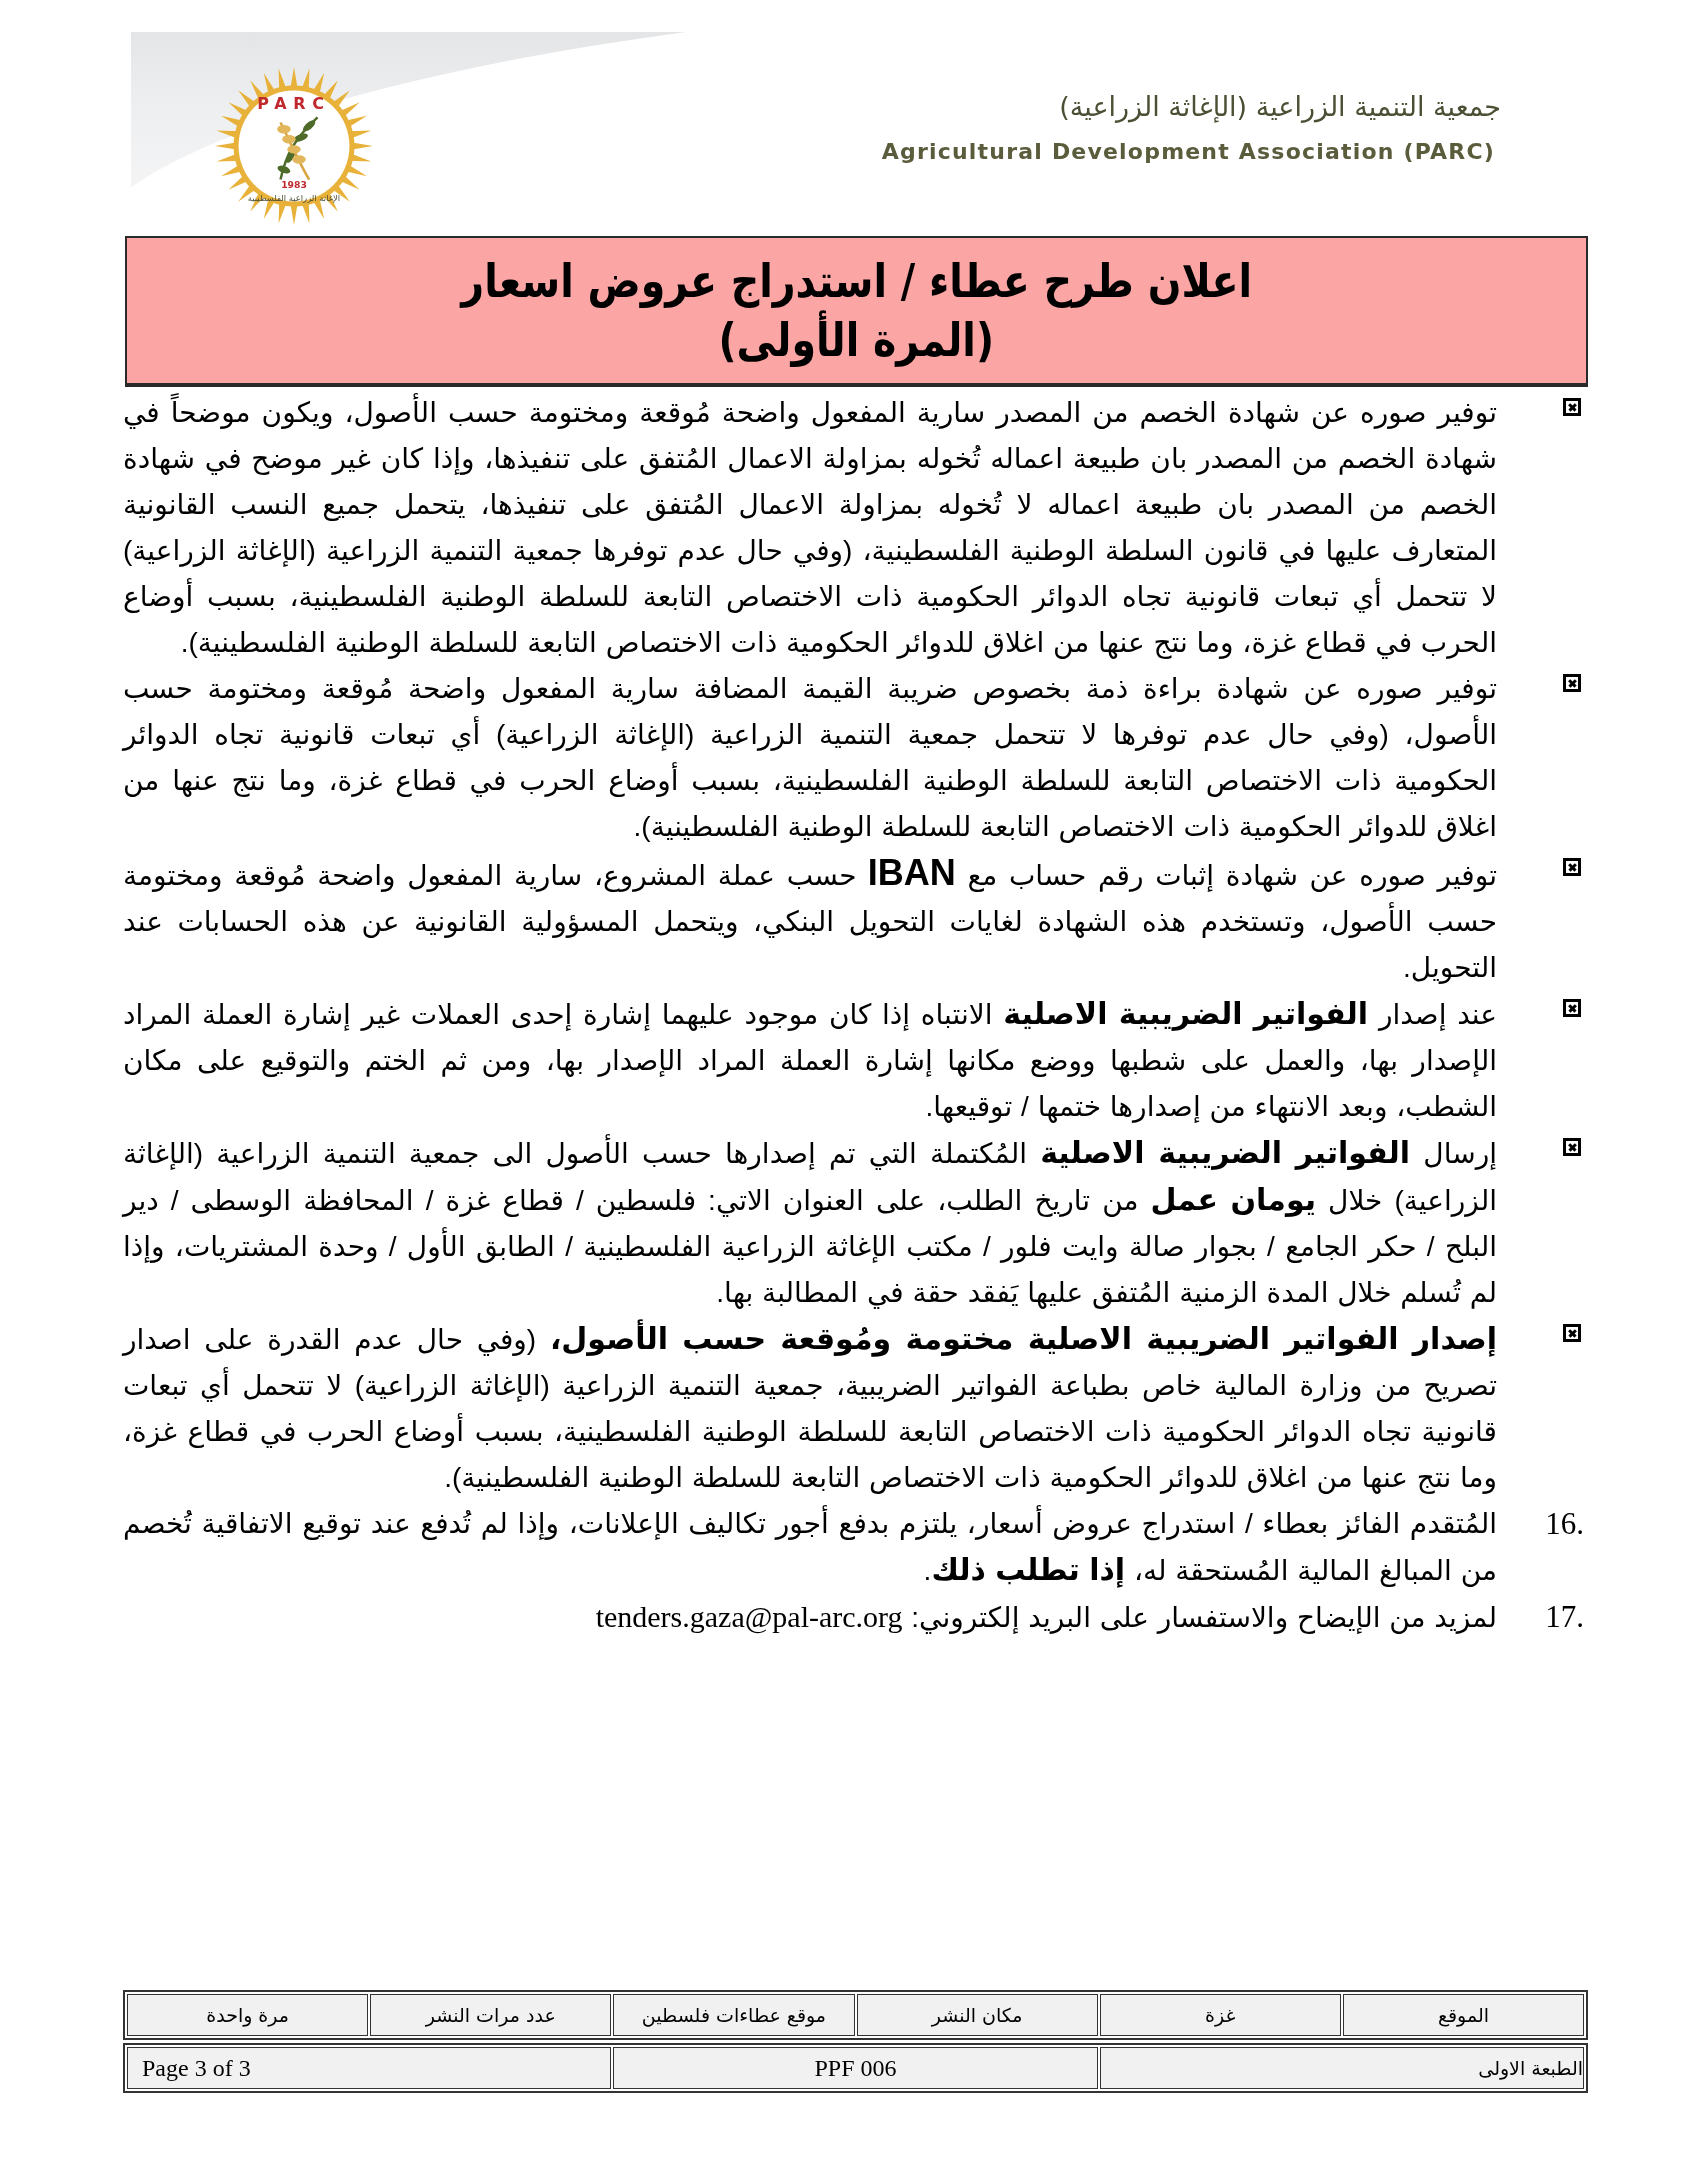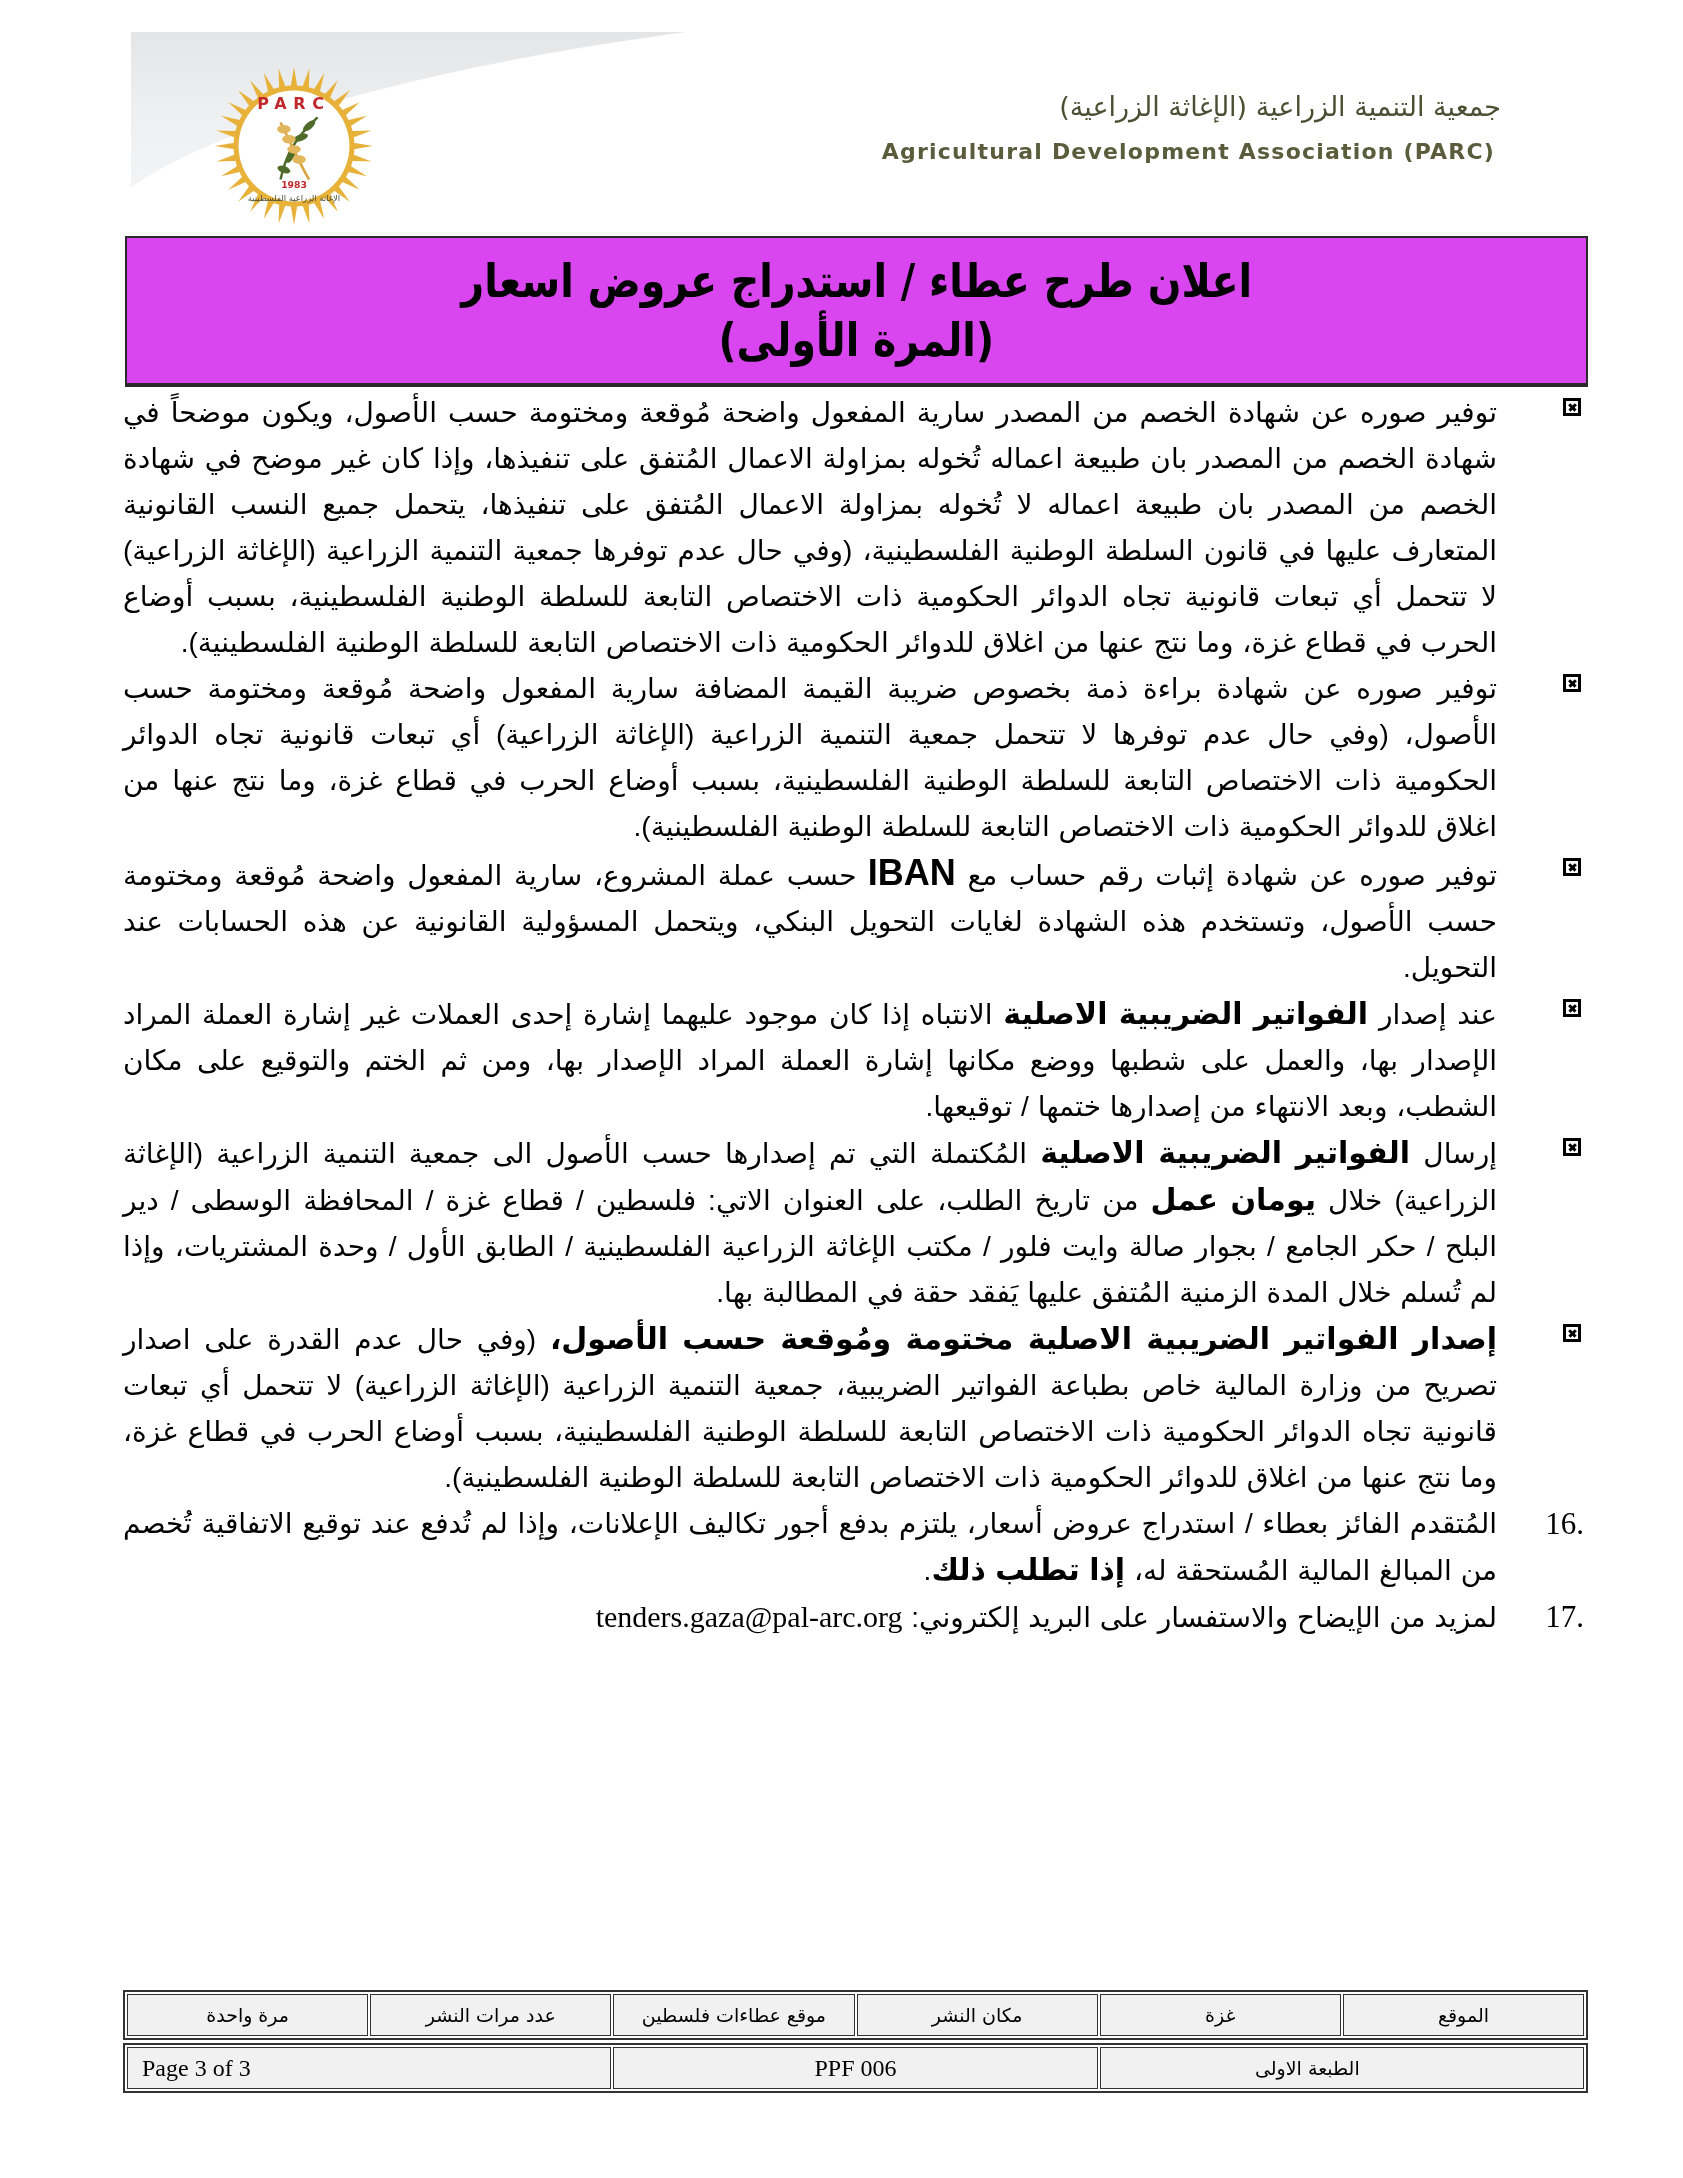--- a/index.html
+++ b/index.html
@@ -22,21 +22,21 @@
     position: absolute; right: 81px; top: 59px; direction: rtl;
     font-family: "DejaVu Sans", sans-serif; font-size: 27px; color: #4b4f33; letter-spacing: 0.5px;
   }
   .org-en {
     position: absolute; right: 87px; top: 107px;
     font-family: "DejaVu Sans", sans-serif; font-size: 22px; font-weight: bold; color: #5a5c3c; letter-spacing: 1.2px;
   }
   
   .title-box {
     position: absolute; left: 125px; top: 236px; width: 1459px; height: 145px;
-    background: #d946ef; border: 2px solid #2a2a2a; border-bottom-width: 4px;
+    background: #fca5a5; border: 2px solid #2a2a2a; border-bottom-width: 4px;
     display: flex; flex-direction: column; align-items: center; justify-content: center;
   }
   .title-box .t {
     direction: rtl; font-family: "DejaVu Sans", sans-serif; font-weight: bold; font-size: 46px;
     line-height: 59px; letter-spacing: -1px; transform: scaleX(0.86);
   }
   
   .content { position: absolute; left: 123px; top: 390px; width: 1461px; }
   .item { position: relative; direction: rtl; margin: 0; }
   .item .marker {
@@ -69,21 +69,21 @@
     width: 100%; border-collapse: separate; border-spacing: 2px; border: 2px solid #333;
     table-layout: fixed; direction: rtl; background: #fff;
   }
   .footer td {
     border: 1.5px solid #333; background: #f1f1f1; text-align: center;
     font-family: "Liberation Serif", "DejaVu Serif", serif; font-size: 22px; height: 40px; padding: 0;
   }
   .footer td.ar { font-family: "DejaVu Sans", sans-serif; font-size: 19px; }
   .footer td.page { text-align: left; padding-left: 14px; direction: ltr; font-size: 24px; }
   .footer td.ppf { font-size: 24px; }
-  .footer td.ed { text-align: center; padding-right: 69px; }
+  .footer td.ed { text-align: right; }
 </style>
 </head>
 <body>
 
 <div class="header">
   <div class="swoosh"></div>
 
   <svg class="logo" viewBox="0 0 200 200">
     <g id="rays" fill="#e8b23a">
         <polygon points="163.79530920336765,94.88545958597295 194,100 163.79530920336765,105.11454041402705"></polygon>

